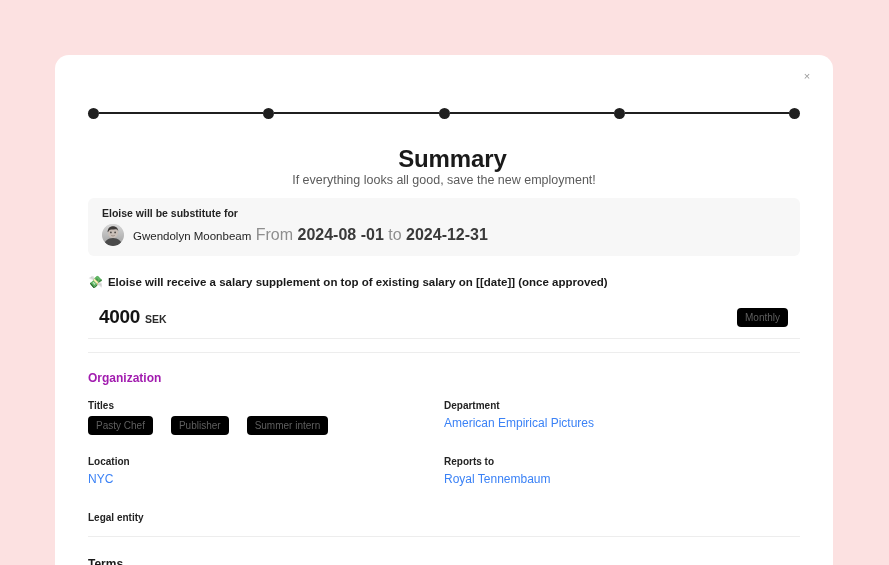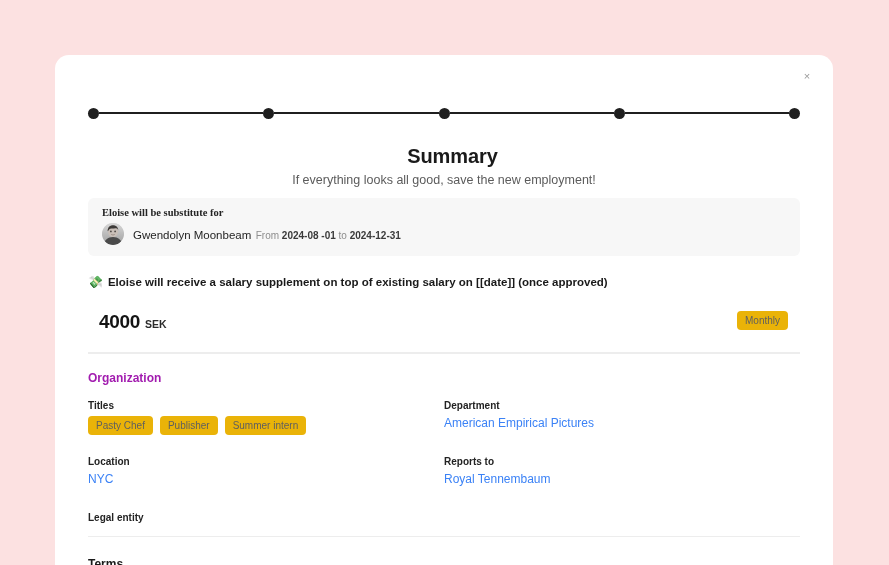--- a/index.html
+++ b/index.html
@@ -87,21 +87,21 @@
     background: #1f1f1f;
   }
 
   
   .title {
     position: absolute;
     left: 17px;
     right: 0;
     top: 90px;
     text-align: center;
-    font-size: 20px;
+    font-size: 24px;
     font-weight: 700;
     color: #1a1a1a;
     letter-spacing: -0.1px;
   }
   .subtitle {
     position: absolute;
     left: 0;
     right: 0;
     top: 118px;
     text-align: center;
@@ -119,21 +119,20 @@
     height: 58px;
     background: #f7f7f7;
     border-radius: 6px;
     padding: 9px 14px;
   }
   .sub-card-title {
     font-size: 10.5px;
     font-weight: 700;
     color: #242424;
     margin-bottom: 5px;
-    font-family: Liberation Serif, serif;
   }
   .sub-person {
     display: flex;
     align-items: center;
     gap: 9px;
   }
   .avatar {
     width: 22px;
     height: 22px;
     border-radius: 50%;
@@ -143,21 +142,21 @@
     position: relative;
   }
   .avatar svg { display: block; width: 100%; height: 100%; }
   .sub-person-text { line-height: 1.25; }
   .sub-name {
     font-size: 11.5px;
     color: #1f1f1f;
     font-weight: 400;
   }
   .sub-dates {
-    font-size: 10px;
+    font-size: 16px;
     color: #8e8e8e;
     margin-top: 9px;
   }
   .sub-dates b { color: #3a3a3a; font-weight: 700; }
 
   
   .supp-headline {
     position: absolute;
     left: 33px;
     top: 221px;
@@ -167,26 +166,26 @@
     display: flex;
     align-items: center;
     gap: 5px;
   }
   .supp-emoji { font-size: 12px; line-height: 1; }
 
   
   .amount-row {
     position: absolute;
     left: 33px;
-    top: 256px;
+    top: 241px;
     width: 712px;
     height: 43px;
     border-bottom: 1px solid #ededed;
     display: flex;
-    align-items: flex-start;
+    align-items: center;
     justify-content: space-between;
     padding: 0 12px 0 11px;
     gap: 24px;
   }
   .amount-left {
     display: flex;
     align-items: baseline;
     gap: 5px;
   }
   .amount-value {
@@ -195,21 +194,21 @@
     color: #141414;
     letter-spacing: -0.3px;
   }
   .amount-currency {
     font-size: 10.5px;
     font-weight: 700;
     color: #2b2b2b;
   }
   .chip {
     display: inline-block;
-    background: #eab308;
+    background: #000000;
     border-radius: 4px;
     padding: 4px 8px;
     font-size: 10px;
     color: #5f5f5f;
     white-space: nowrap;
   }
 
   
   .divider {
     position: absolute;
@@ -247,21 +246,21 @@
     font-weight: 700;
     color: #232323;
     margin-bottom: 5px;
   }
   .field-value {
     font-size: 12px;
     color: #3b82f6;
     font-weight: 400;
     line-height: 1.2;
   }
-  .chips-row { display: flex; gap: 7px; flex-wrap: wrap; }
+  .chips-row { display: flex; gap: 18px; flex-wrap: wrap; }
 
   
   .terms-title {
     position: absolute;
     left: 33px;
     top: 503px;
     font-size: 12px;
     font-weight: 700;
     color: #1a1a1a;
     height: 9px;

